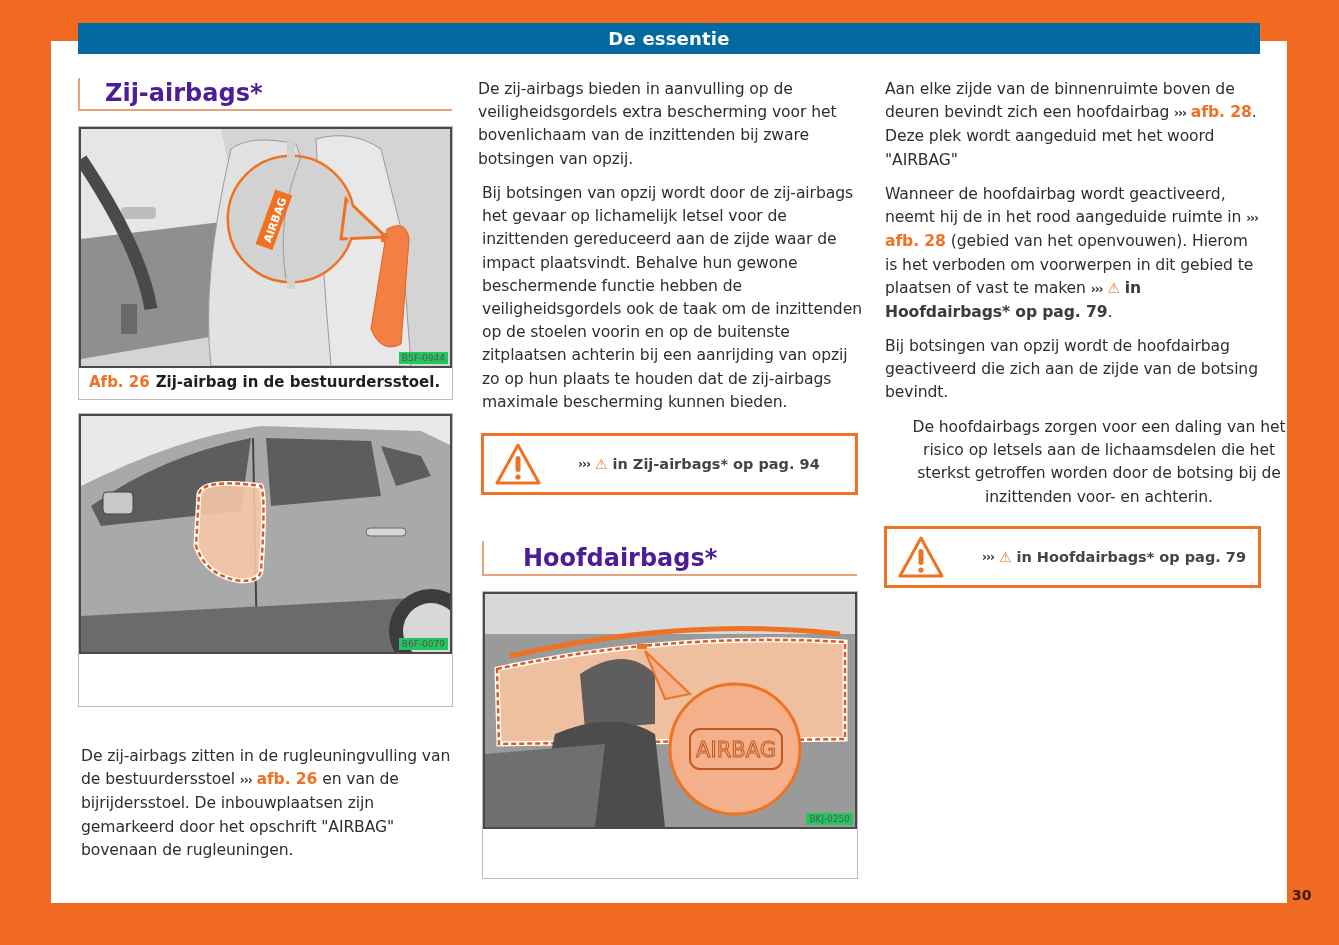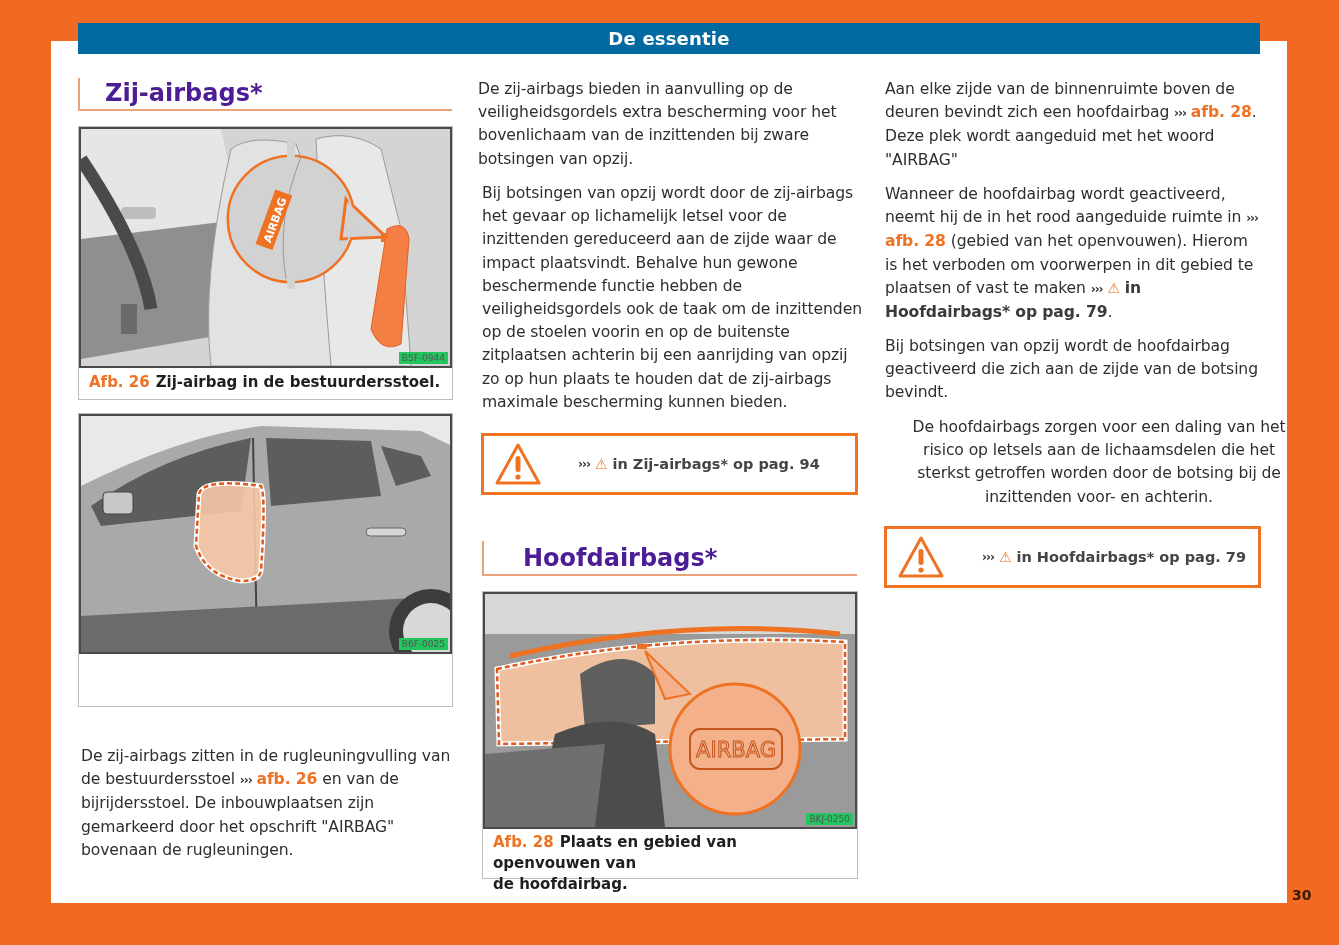--- a/index.html
+++ b/index.html
@@ -81,21 +81,21 @@
       <path d="M300,30 L340,40 L350,60 L315,70Z" fill="#5d5d5d"></path>
       <rect x="22" y="76" width="30" height="22" rx="4" fill="#c8c8c8" stroke="#444"></rect>
       <line x1="172" y1="22" x2="176" y2="230" stroke="#444" stroke-width="2"></line>
       <rect x="285" y="112" width="40" height="8" rx="4" fill="#d6d6d6" stroke="#666"></rect>
       <path d="M0,200 L371,180 L371,236 L0,236Z" fill="#6b6b6b"></path>
       <circle cx="350" cy="215" r="42" fill="#3c3c3c"></circle>
       <circle cx="350" cy="215" r="28" fill="#d8d8d8"></circle>
       <path d="M118,78 Q122,62 180,70 Q185,80 180,155 Q178,165 160,165 Q125,160 115,130 Z" fill="#f6c7a6" fill-opacity="0.9" stroke="#fff" stroke-width="5"></path>
       <path d="M118,78 Q122,62 180,70 Q185,80 180,155 Q178,165 160,165 Q125,160 115,130 Z" fill="none" stroke="#e0591b" stroke-width="2.5" stroke-dasharray="5,3"></path>
     </svg>
-    <span class="code">B6F-0025</span>
+    <span class="code">B6F-0079</span>
   </div>
 </div>
 
 <p class="txt" style="left:81px; top:721px; width:375px;margin-top:24px;">
   <span>De zij-airbags zitten in de rugleuningvulling van de bestuurdersstoel</span>
   <span class="chev">›››</span>
   <span class="ref">afb. 26</span>
   <span>en van de bijrijdersstoel. De inbouwplaatsen zijn gemarkeerd door het opschrift "AIRBAG" bovenaan de rugleuningen.</span>
 </p>
 
@@ -129,24 +129,20 @@
       <path d="M70,140 Q130,115 170,140 L180,233 L50,233 Z" fill="#4c4c4c"></path>
       <path d="M0,160 L120,150 L110,233 L0,233Z" fill="#6f6f6f"></path>
       <rect x="152" y="50" width="10" height="5" fill="#ef7223"></rect>
       <polygon points="160,57 180,105 205,100" fill="#f4b08a" stroke="#ef7223" stroke-width="2"></polygon>
       <circle cx="250" cy="155" r="65" fill="#f4b08a" stroke="#ef7223" stroke-width="3"></circle>
       <rect x="205" y="135" width="92" height="40" rx="10" fill="none" stroke="#c7561a" stroke-width="2"></rect>
       <text x="251" y="163" font-size="21" fill="#f4b08a" stroke="#c7561a" stroke-width="1" text-anchor="middle" font-family="DejaVu Sans, sans-serif">AIRBAG</text>
     </svg>
     <span class="code">BKJ-0250</span>
   </div>
-  <div class="cap" style="top:240px;">
-    <b>Afb. 28</b><span>Plaats en gebied van openvouwen van</span><br>
-    <span>de hoofdairbag.</span>
-  </div>
 </div>
 
 <p class="txt" style="left:885px; top:78px; width:378px;">
   <span>Aan elke zijde van de binnenruimte boven de deuren bevindt zich een hoofdairbag</span>
   <span class="chev">›››</span>
   <span class="ref">afb. 28</span><span>. Deze plek wordt aangeduid met het woord "AIRBAG"</span>
 </p>
 
 <p class="txt" style="left:885px; top:183px; width:378px;">
   <span>Wanneer de hoofdairbag wordt geactiveerd, neemt hij de in het rood aangeduide ruimte in</span>

